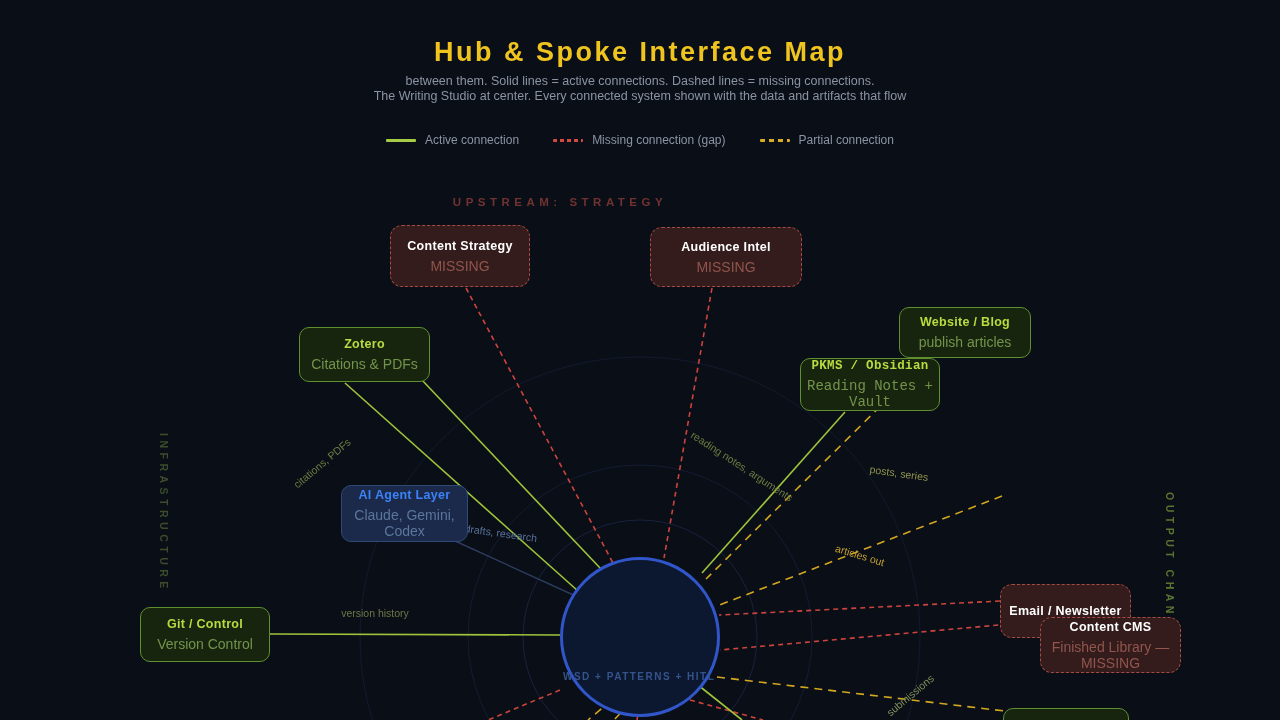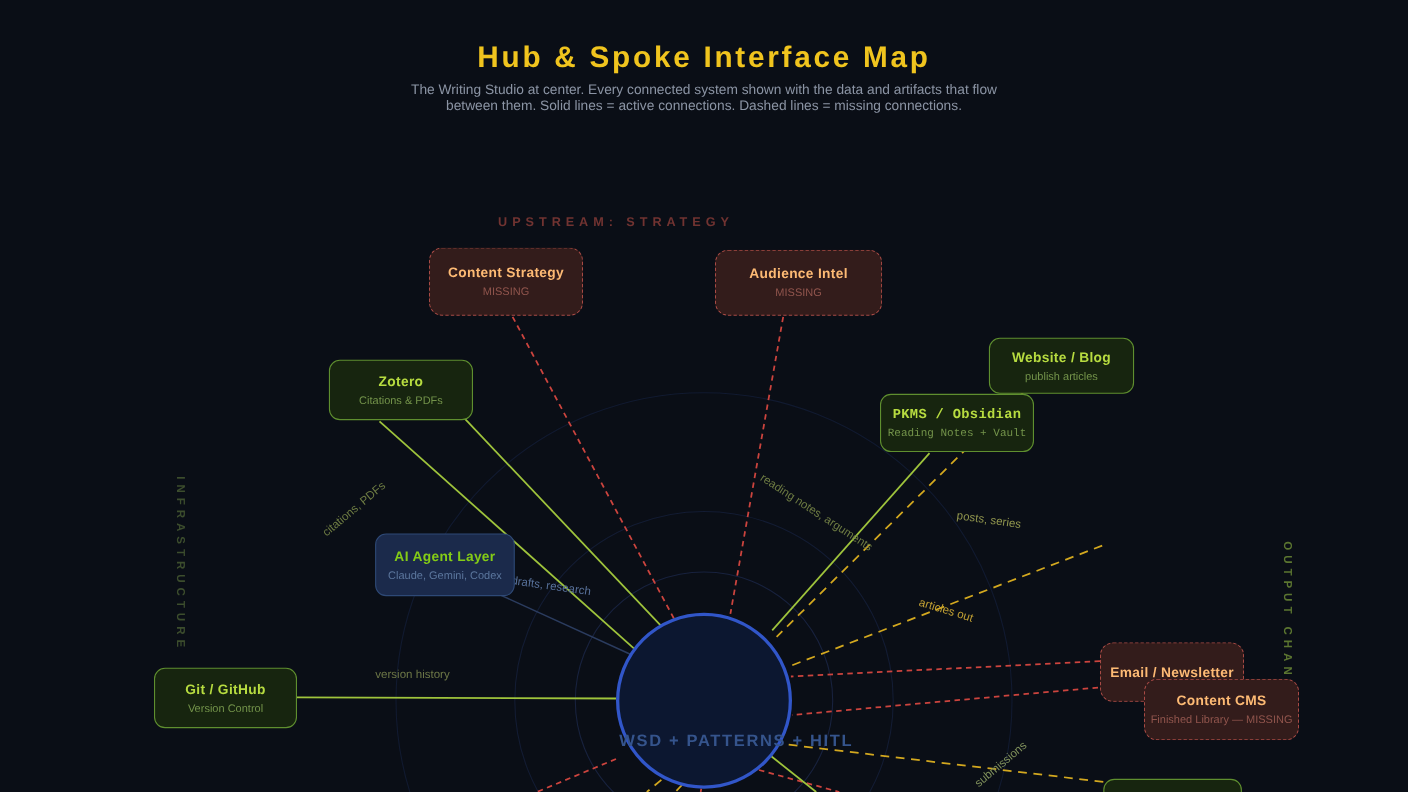--- a/index.html
+++ b/index.html
@@ -46,43 +46,43 @@
     position:absolute;z-index:2;white-space:nowrap;
     font-size:10.5px;color:#6e7c43;
   }
   
   .node{
     position:absolute;z-index:4;box-sizing:border-box;border-radius:10px;
     display:flex;flex-direction:column;align-items:center;justify-content:center;
     gap:5px;text-align:center;
   }
   .node .t{font-size:12.5px;font-weight:bold;letter-spacing:.3px;}
-  .node .s{font-size:10px;}
+  .node .s{font-size:14px;}
   .node.active{background:#17250f;border:1.5px solid #5f8f2f;}
   .node.active .t{color:#b7dc40;}
   .node.active .s{color:#73934a;}
   .node.missing{background:#331c1b;border:1.6px dashed #a84a45;border-radius:12px;}
-  .node.missing .t{color:#fdba74;}
+  .node.missing .t{color:#ffffff;}
   .node.missing .s{color:#91554d;}
   .node.ai{background:#1b2a4b;border:1.5px solid #2e4976;}
-  .node.ai .t{color:#84cc16;}
+  .node.ai .t{color:#3b82f6;}
   .node.ai .s{color:#5b769d;}
   
   .hub{
     position:absolute;z-index:5;left:560px;top:557px;width:160px;height:160px;
     border-radius:50%;background:#0c1730;border:3px solid #3156c9;
     box-sizing:border-box;display:flex;align-items:center;justify-content:center;
   }
   .hub-title{
     font-size:15px;font-weight:bold;color:#7fb1e9;line-height:1.45;text-align:center;
     margin-top:-14px;
   }
   .hub-sub{
     position:absolute;bottom:32px;left:0;width:100%;
-    font-size:15px;letter-spacing:1.5px;color:#35548c;font-weight:bold;white-space:nowrap;
+    font-size:10px;letter-spacing:1.5px;color:#35548c;font-weight:bold;white-space:nowrap;
   }
 </style>
 </head>
 <body>
 
 <div id="canvas">
 
   <svg id="edges" width="1280" height="720">
       <circle cx="640" cy="637" r="117" fill="none" stroke="#18223e" stroke-width="1"></circle>
       <circle cx="640" cy="637" r="172" fill="none" stroke="#131c33" stroke-width="1"></circle>
@@ -102,24 +102,38 @@
       <line x1="560" y1="690" x2="488" y2="720" stroke="#cc443e" stroke-width="1.6" stroke-dasharray="5 4"></line>
       <line x1="612" y1="700" x2="588" y2="720" stroke="#d3a81f" stroke-width="1.6" stroke-dasharray="8 6"></line>
       <line x1="630" y1="703" x2="614" y2="720" stroke="#d3a81f" stroke-width="1.6" stroke-dasharray="8 6"></line>
       <line x1="639" y1="708" x2="637" y2="720" stroke="#cc443e" stroke-width="1.6" stroke-dasharray="5 4"></line>
       <line x1="690" y1="700" x2="763" y2="720" stroke="#cc443e" stroke-width="1.6" stroke-dasharray="5 4"></line>
       <line x1="698" y1="685" x2="742" y2="720" stroke="#9fc43c" stroke-width="1.6"></line>
     </svg>
 
   <div class="title">Hub &amp; Spoke Interface Map</div>
   <div class="subtitle">
+    <div>between them. Solid lines = active connections. Dashed lines = missing connections.</div>
     <div>The Writing Studio at center. Every connected system shown with the data and artifacts that flow</div>
-    <div>between them. Solid lines = active connections. Dashed lines = missing connections.</div>
   </div>
 
+  <div class="legend">
+    <div class="legend-item">
+      <span class="sw sw-active"></span>
+      <span>Active connection</span>
+    </div>
+    <div class="legend-item">
+      <span class="sw sw-missing"></span>
+      <span>Missing connection (gap)</span>
+    </div>
+    <div class="legend-item">
+      <span class="sw sw-partial"></span>
+      <span>Partial connection</span>
+    </div>
+  </div>
 
   <div class="upstream">UPSTREAM: STRATEGY</div>
   <div class="vlabel vlabel-left">INFRASTRUCTURE</div>
   <div class="vlabel vlabel-right">OUTPUT CHANNELS</div>
 
   <div class="hub">
     <div class="hub-sub">WSD + PATTERNS + HITL</div>
   </div>
 
 <div class="elabel" style="left: 322px; top: 463px; color: rgb(110, 124, 67); transform: translate(-50%, -50%) rotate(-40deg);">citations, PDFs</div>
@@ -147,21 +161,21 @@
     </div>
     <div class="node active" style="left: 800px; top: 358px; width: 140px; height: 53px; font-family: Liberation Mono, monospace;">
       <div class="t">PKMS / Obsidian</div>
       <div class="s">Reading Notes + Vault</div>
     </div>
     <div class="node ai" style="left: 341px; top: 485px; width: 127px; height: 57px;">
       <div class="t">AI Agent Layer</div>
       <div class="s">Claude, Gemini, Codex</div>
     </div>
     <div class="node active" style="left: 140px; top: 607px; width: 130px; height: 55px;">
-      <div class="t">Git / GitHub</div>
+      <div class="t">Git / Control</div>
       <div class="s">Version Control</div>
     </div>
     <div class="node missing" style="left: 1000px; top: 584px; width: 131px; height: 54px;">
       <div class="t">Email / Newsletter</div>
     </div>
     <div class="node missing" style="left: 1040px; top: 617px; width: 141px; height: 56px;">
       <div class="t">Content CMS</div>
       <div class="s">Finished Library — MISSING</div>
     </div>
     <div class="node active" style="left: 1003px; top: 708px; width: 126px; height: 58px;"></div>

